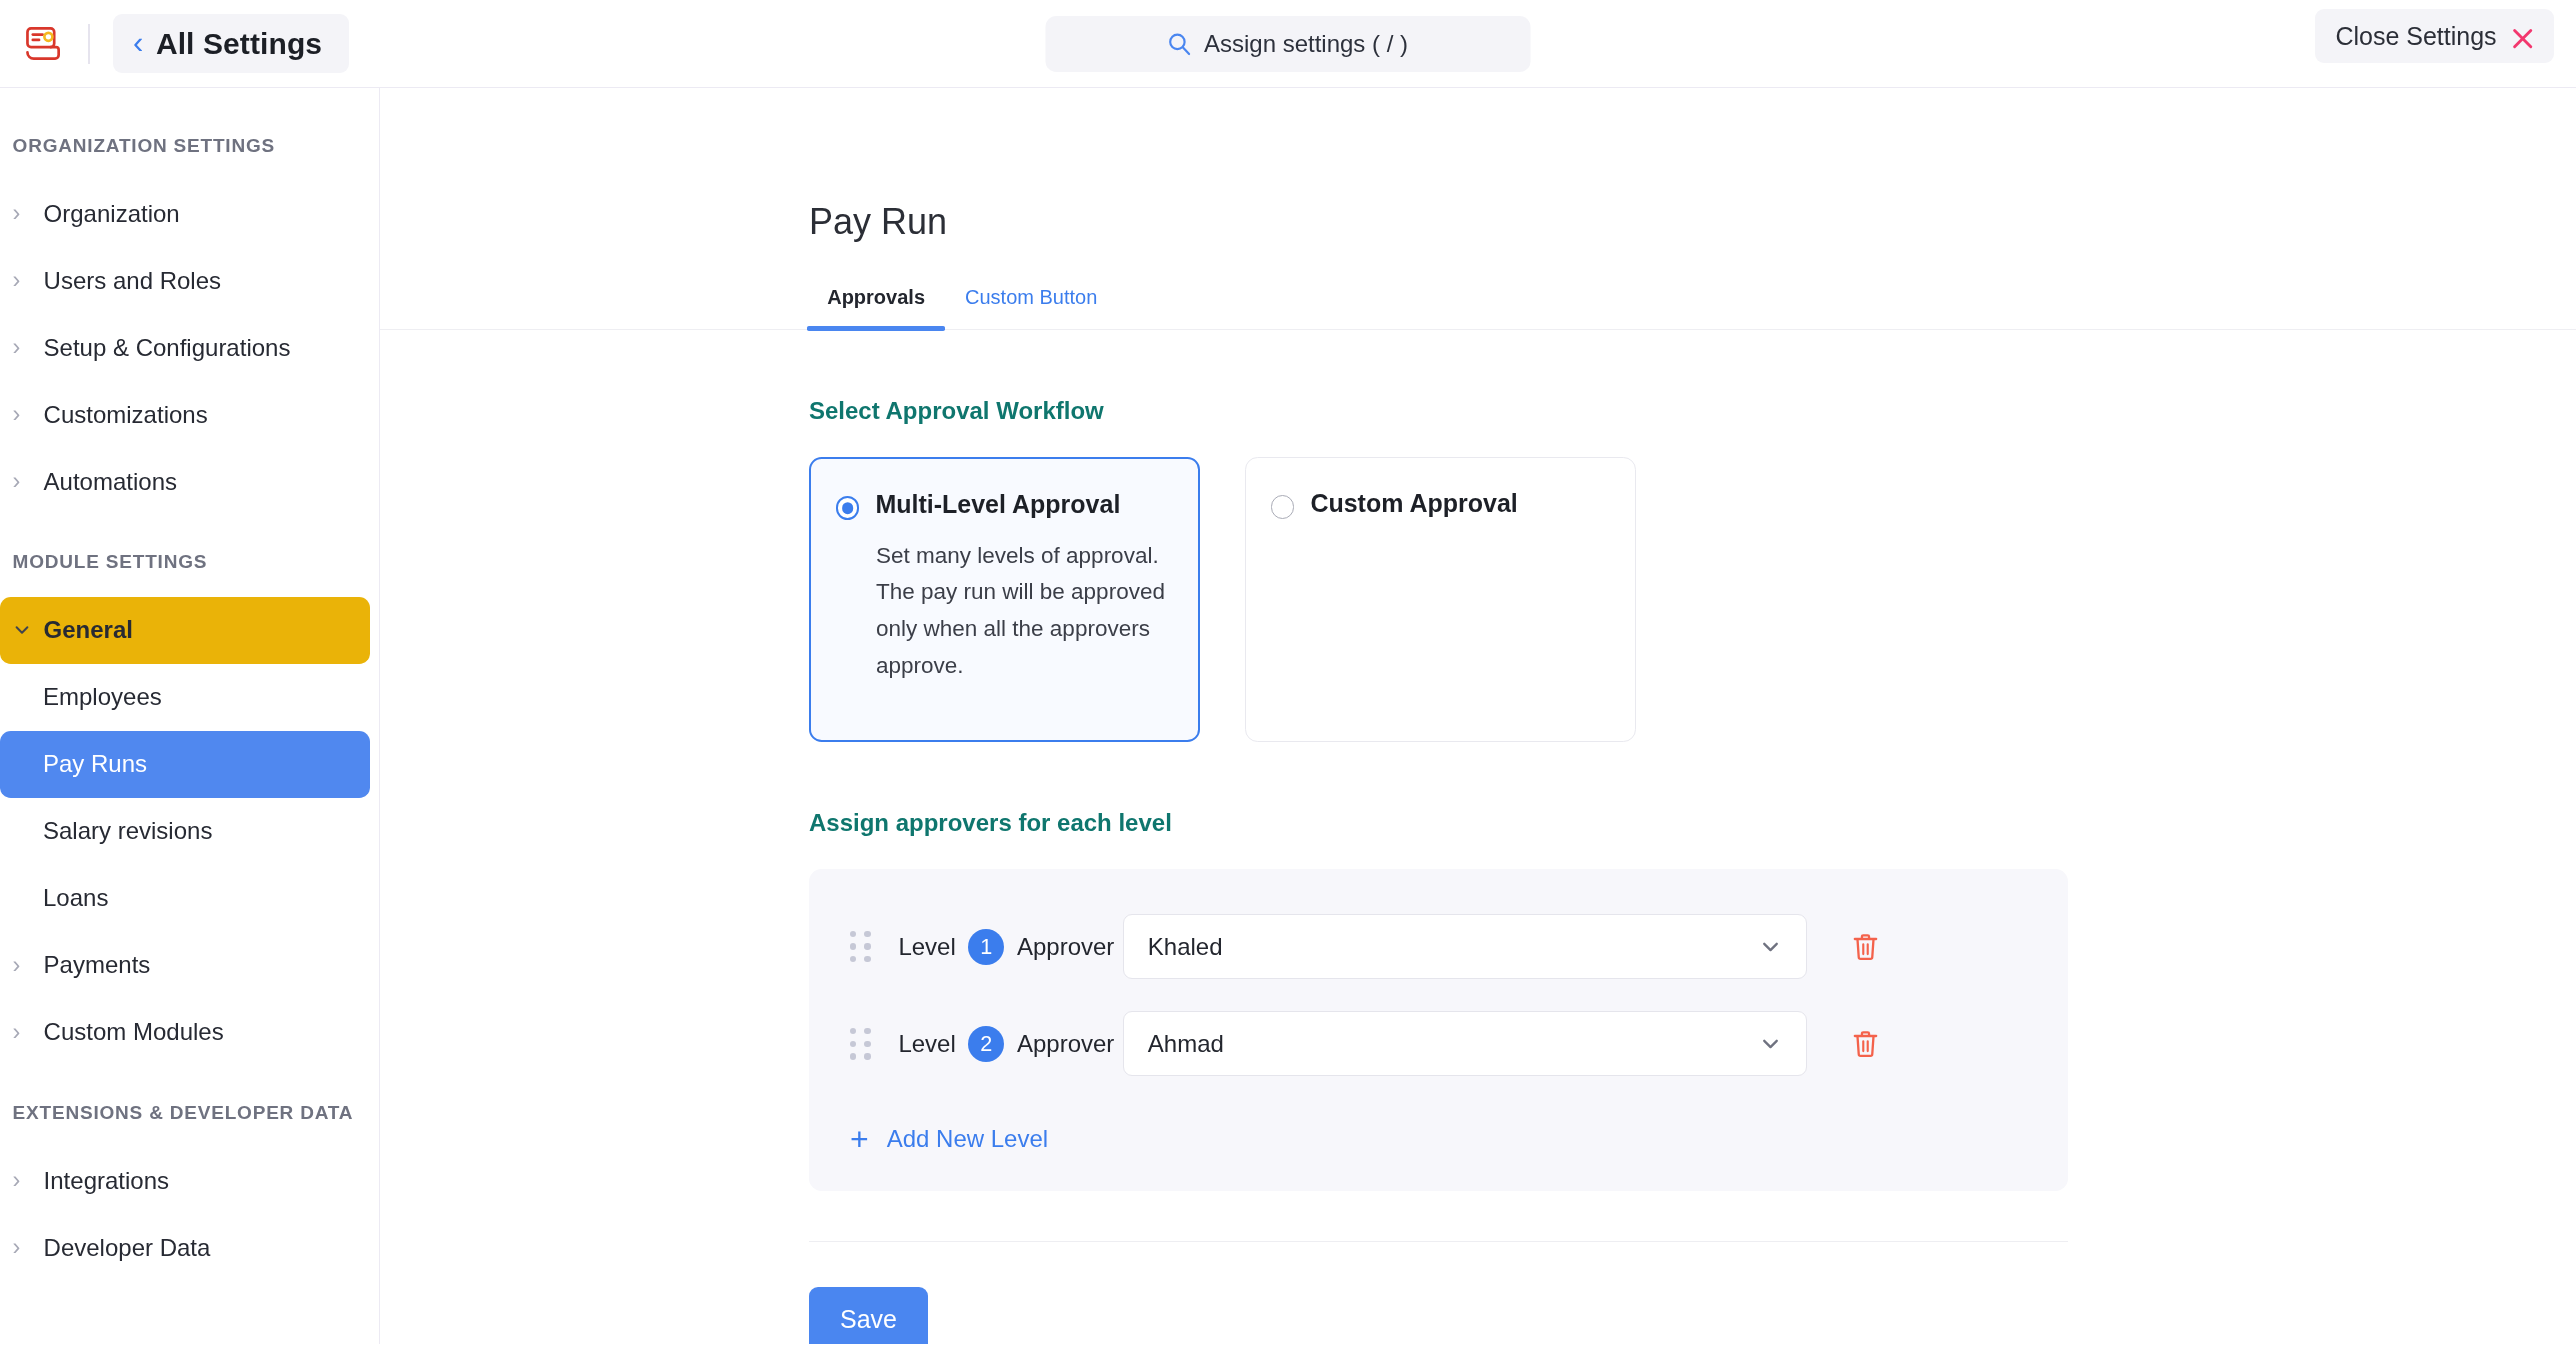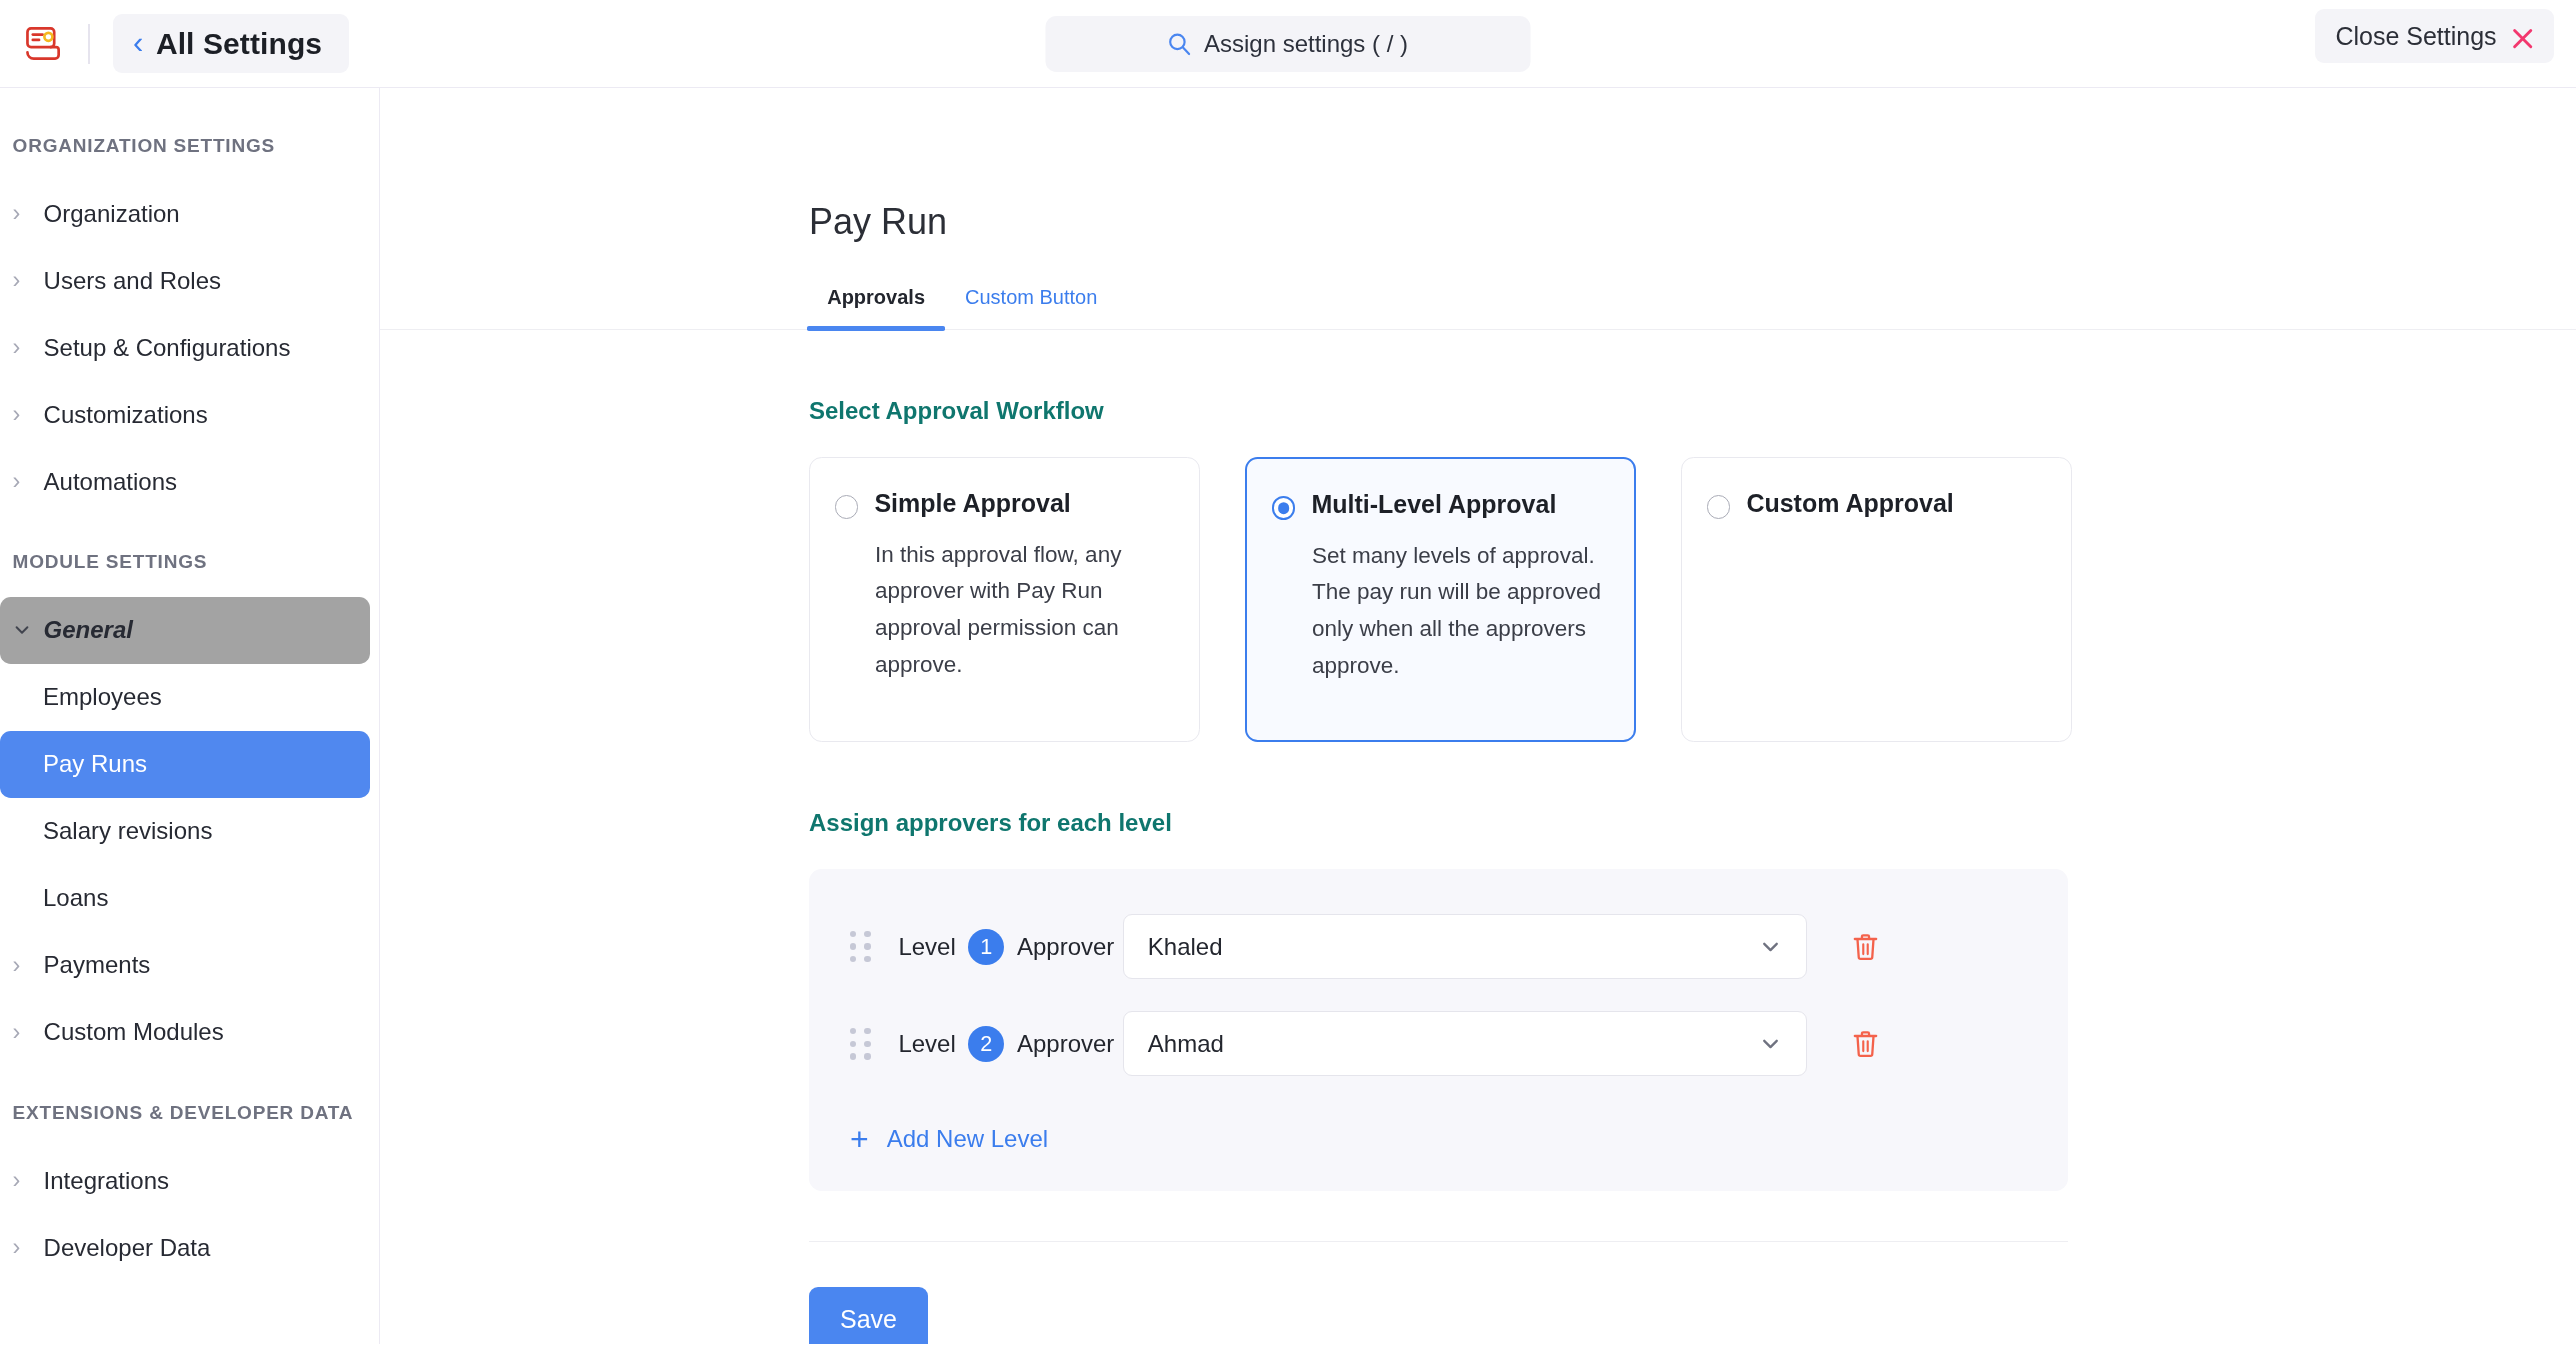--- a/index.html
+++ b/index.html
@@ -88,21 +88,21 @@
     cursor: pointer;
     margin-right: 9px;
   }
   .side-item .twisty {
     width: 31px; flex: none;
     color: #a7a9b6; font-size: 23.4px; line-height: 1;
     display: flex; align-items: center;
   }
   .side-item .txt { font-size: 24px; color: #272a33; }
   .side-item.leaf { padding-left: 43px; }
-  .side-item.section-open { background: #a3a3a3; font-style: italic; }
+  .side-item.section-open { background: #eab308; }
   .side-item.section-open .txt { font-weight: 600; }
   .side-item.active { background: #5088ef; }
   .side-item.active .txt { color: #ffffff; }
 
   
   .main {
     flex: 1;
     background: #ffffff;
     padding: 0;
     overflow: hidden;
@@ -365,27 +365,20 @@
 
     <div class="tabs">
       <div class="tab active">Approvals</div>
       <div class="tab">Custom Button</div>
     </div>
 
     <div class="section-label">Select Approval Workflow</div>
 
     <div class="cards">
 
-      <div class="card">
-        <div class="card-top">
-          <span class="radio"></span>
-          <span class="card-title">Simple Approval</span>
-        </div>
-        <div class="card-desc">In this approval flow, any approver with Pay Run approval permission can approve.</div>
-      </div>
 
       <div class="card selected">
         <div class="card-top">
           <span class="radio on"></span>
           <span class="card-title">Multi-Level Approval</span>
         </div>
         <div class="card-desc">Set many levels of approval. The pay run will be approved only when all the approvers approve.</div>
       </div>
 
       <div class="card">

